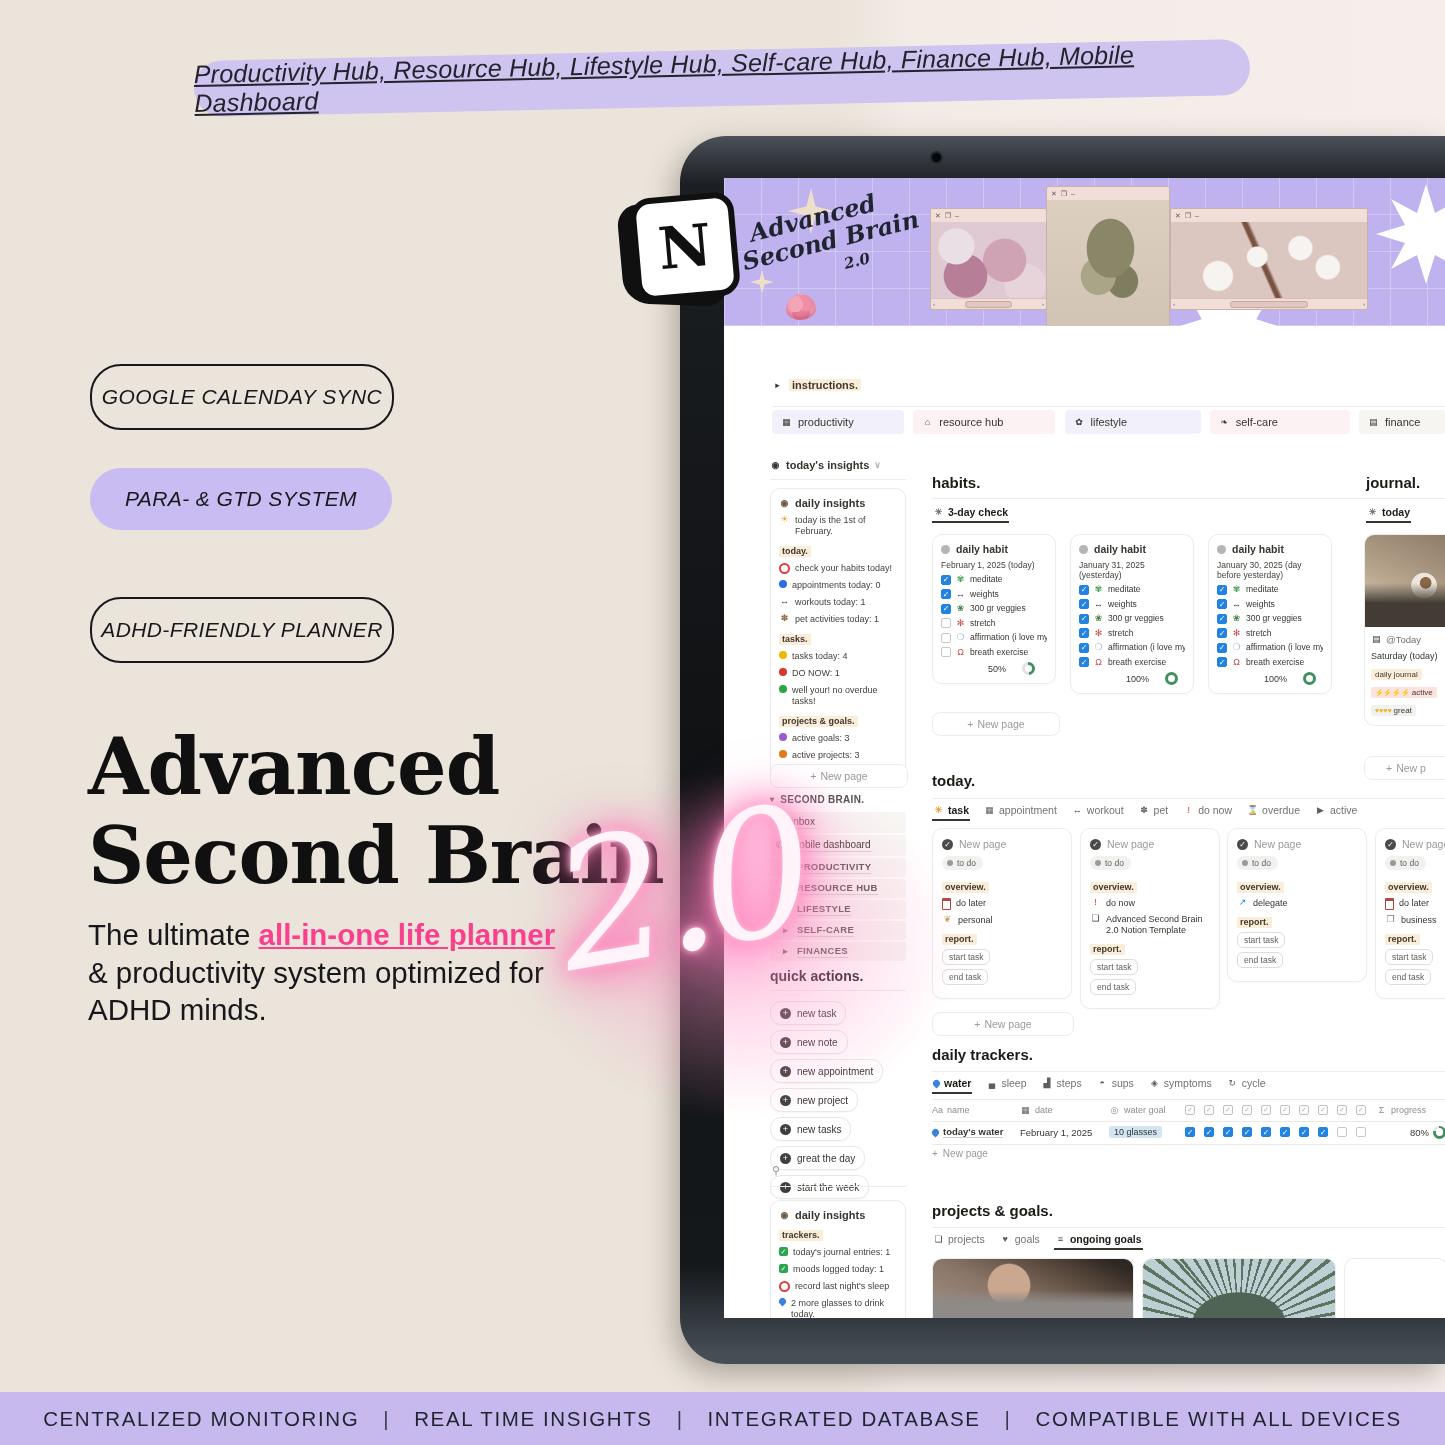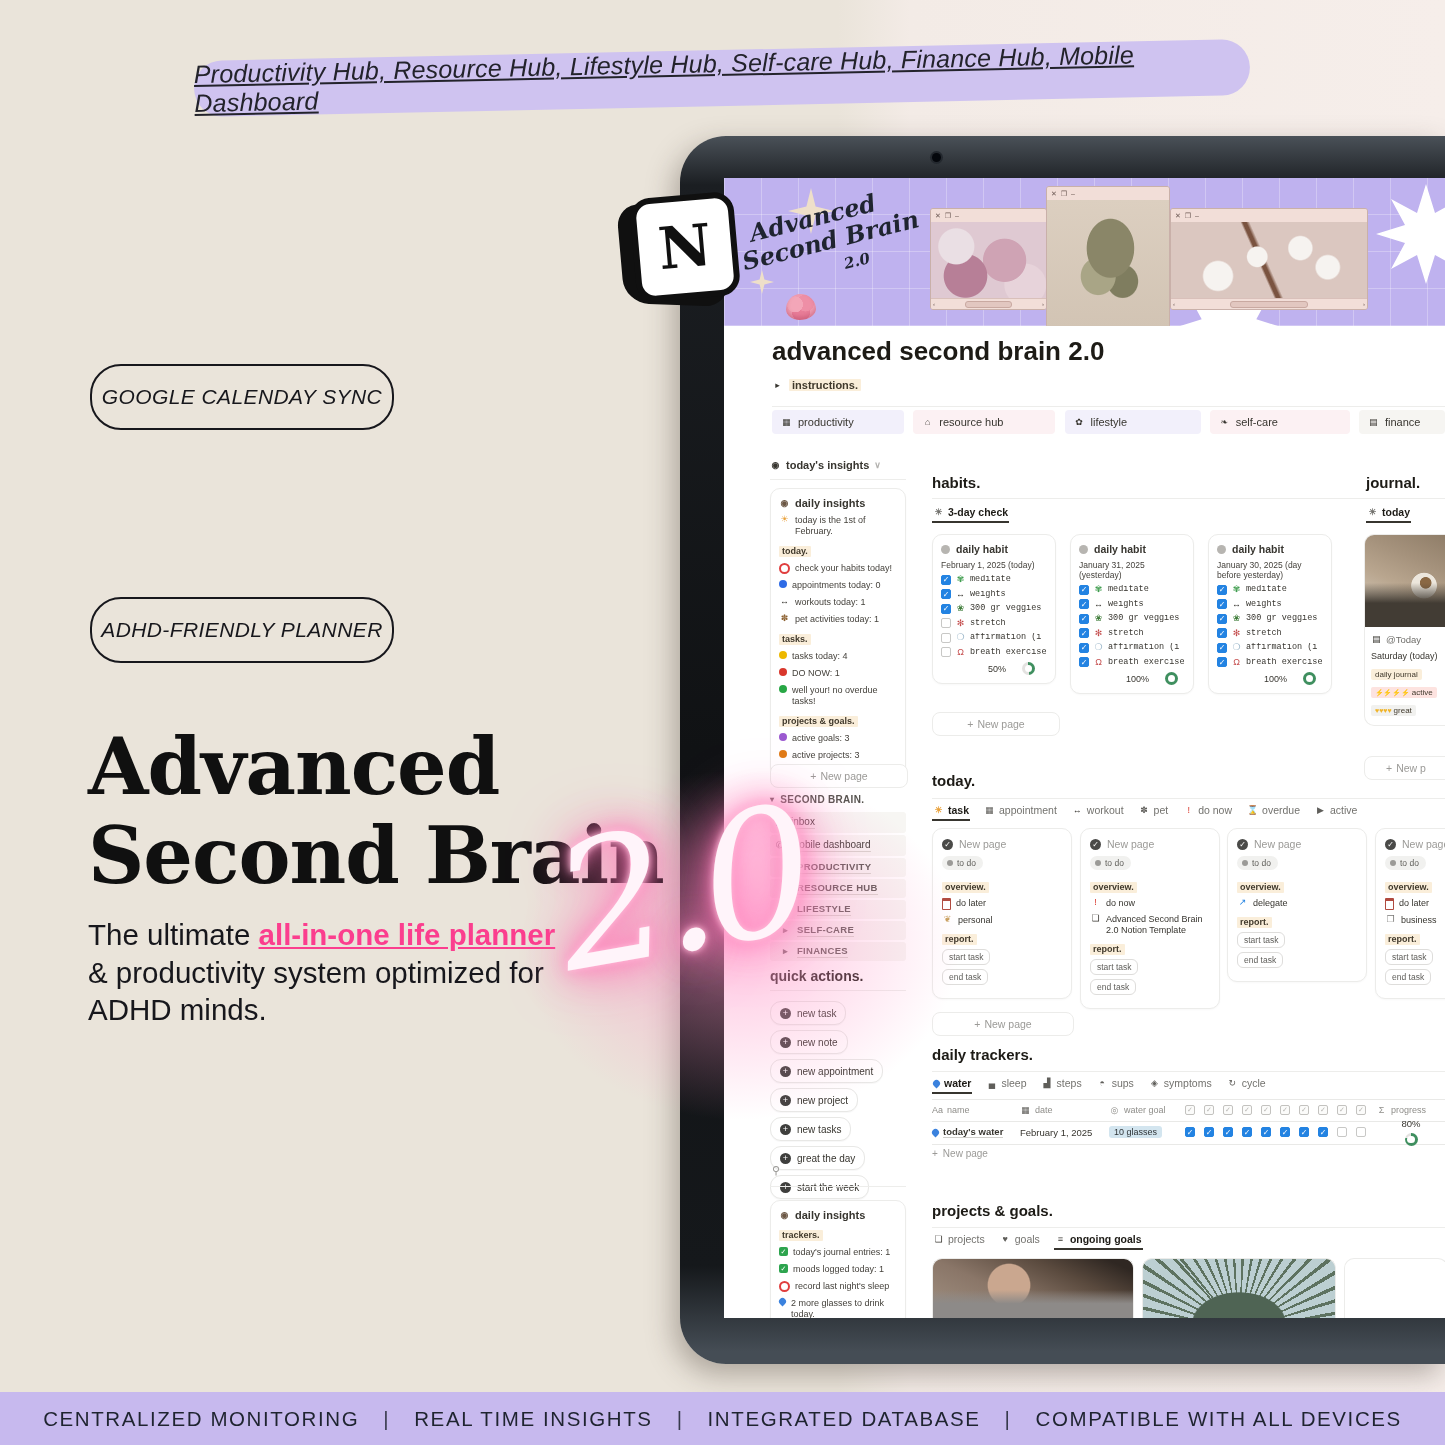--- a/index.html
+++ b/index.html
@@ -104,21 +104,21 @@
     height:22px;padding:0 9px;font-size:10px;color:#37352f;margin:5px 0;width:fit-content;box-shadow:0 1px 1px rgba(0,0,0,.03);}
   .plus-dark{width:11px;height:11px;border-radius:50%;background:#3f3f3d;color:#fff;font-size:9px;display:inline-flex;
     align-items:center;justify-content:center;}
   
   .hcard{position:absolute;width:124px;border:1px solid #ececea;border-radius:10px;background:#fff;
     padding:8px;box-sizing:border-box;box-shadow:0 1px 2px rgba(0,0,0,.03);}
   .hcard .hd{display:flex;gap:6px;align-items:center;font-size:10.5px;font-weight:bold;}
   .hcard .hd .gdot{width:9px;height:9px;border-radius:50%;background:#b7b5b1;}
   .hcard .dt{font-size:8.5px;color:#45423c;margin:5px 0 4px 0;line-height:10px;}
   .hrow{display:flex;gap:4px;align-items:center;font-size:8.5px;color:#37352f;margin:4.5px 0;line-height:9px;}
-  .hrow .txt{white-space:nowrap;overflow:hidden;max-width:84px;font-family:Liberation Mono, monospace;}
+  .hrow .txt{white-space:nowrap;overflow:hidden;max-width:84px;}
   .hfoot{display:flex;gap:16px;align-items:center;font-size:9px;color:#37352f;margin-top:5px;padding-left:47px;}
   
   .kcard{position:absolute;width:140px;border:1px solid #ececea;border-radius:10px;background:#fff;
     padding:9px;box-sizing:border-box;box-shadow:0 1px 2px rgba(0,0,0,.03);}
   .kcard .ttl{display:flex;gap:6px;align-items:center;font-size:10.5px;color:#9b9a97;}
   .todo-pill{display:inline-flex;align-items:center;gap:4px;background:#f1f1ef;border-radius:9px;
     font-size:8.5px;color:#5f5e5a;padding:2px 7px 2px 5px;margin:6px 0 4px 0;}
   .todo-pill i{width:6px;height:6px;border-radius:50%;background:#9b9a97;}
   .krow{display:flex;gap:5px;align-items:flex-start;font-size:9px;color:#37352f;margin:5px 0;line-height:11px;}
   .kbtn{display:block;border:1px solid #dedddb;border-radius:6px;background:#fff;font-size:8.5px;color:#5f5e5a;
@@ -154,20 +154,23 @@
 
 <div class="canvas">
 
   <div class="top-banner">
     <span>Productivity Hub, Resource Hub, Lifestyle Hub, Self-care Hub, Finance Hub, Mobile Dashboard</span>
   </div>
 
   <div class="badge outline" style="top:364px;">
     <span>GOOGLE CALENDAY SYNC</span>
     </div>
+  <div class="badge fill" style="top:468px;">
+    <span>PARA- &amp; GTD SYSTEM</span>
+    </div>
   <div class="badge outline" style="top:570px;margin-top:27px;">
     <span>ADHD-FRIENDLY PLANNER</span>
     </div>
 
   <div class="headline">
     <div>Advanced</div>
     <div>Second Brain</div>
   </div>
   <div class="subtext">
     <span>The ultimate </span><span class="hl">all-in-one life planner</span><span> &amp; productivity system optimized for ADHD minds.</span>
@@ -218,21 +221,20 @@
             radial-gradient(circle at 80% 52%,#f6f3f0 0 7%,transparent 8%),
             linear-gradient(66deg,transparent 46%,#7a5340 47% 48.5%,transparent 50%),#dbc7c0;"></div>
           <div class="scroll">
               <span>‹</span>
               <span class="thumb"></span>
               <span>›</span>
             </div>
         </div>
       </div>
 
-      <div class="hdr" style="left:48px;top:158px;font-size:26px;">advanced second brain 2.0</div>
       <div style="position:absolute;left:48px;top:201px;display:flex;align-items:center;gap:6px;">
         <span class="ic" style="color:#37352f;">▸</span>
         <span class="chip" style="font-size:11px;">instructions.</span>
       </div>
       <div class="ndiv" style="left:48px;top:228px;width:673px;"></div>
 
       <div id="hub-tabs" style="position:absolute;left:48px;top:232px;width:673px;display:flex;justify-content:space-between;overflow:hidden;">
           <div class="hubtab" style="background: rgb(242, 240, 251); width: 114px;">
             <span class="ic " style="color: rgb(55, 53, 47);">▦</span>
             <span>productivity</span>
@@ -784,21 +786,21 @@
           </div>
           <div class="tcell data" style="left: 594px; top: 943px; width: 18px;">
             <span class="cb on">✓</span>
           </div>
           <div class="tcell data" style="left: 613px; top: 943px; width: 18px;">
             <span class="cb"></span>
           </div>
           <div class="tcell data" style="left: 632px; top: 943px; width: 18px;">
             <span class="cb"></span>
           </div>
-          <div class="tcell data" style="left: 652px; top: 943px; width: 70px; justify-content: center; flex-direction: column;">
+          <div class="tcell data" style="left: 652px; top: 943px; width: 70px; justify-content: flex-end;">
             <span>80%</span>
             <span class="ring" style="--p: 80%;"></span>
           </div>
         </div>
       <div style="position:absolute;left:208px;top:970px;display:flex;gap:5px;align-items:center;font-size:10px;color:#9b9a97;">
         <span>+</span>
           <span>New page</span>
       </div>
 
       <div class="hdr" style="left:208px;top:1024px;font-size:15px;">projects &amp; goals.</div>

